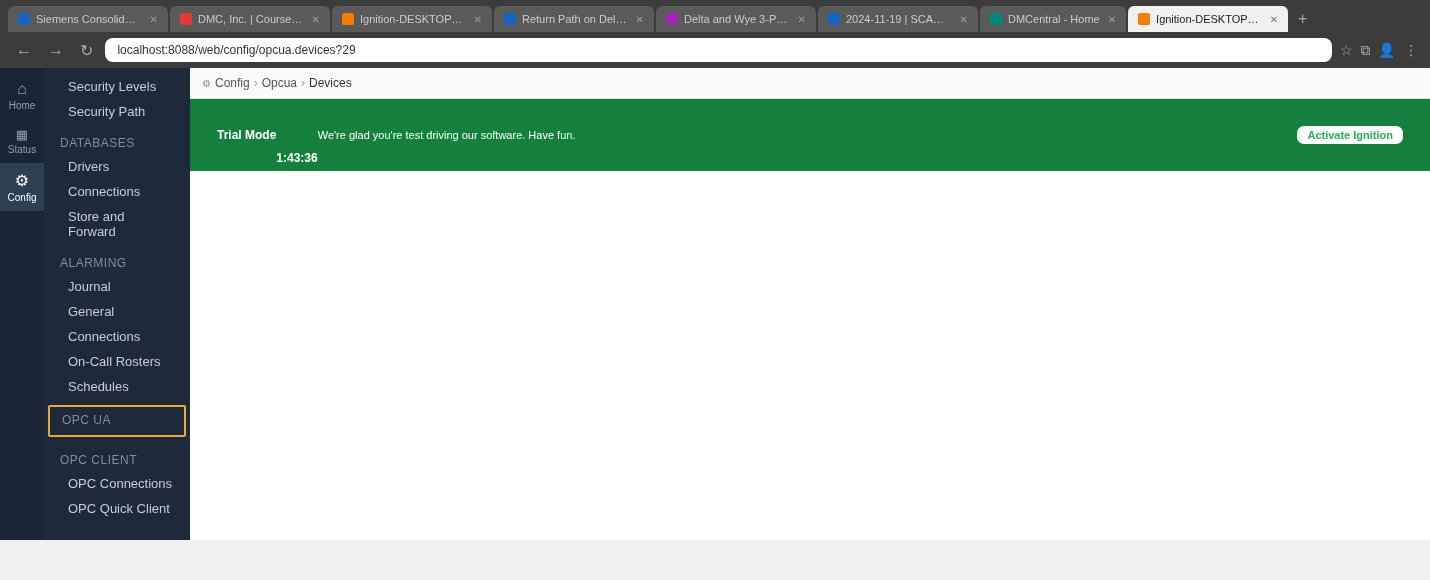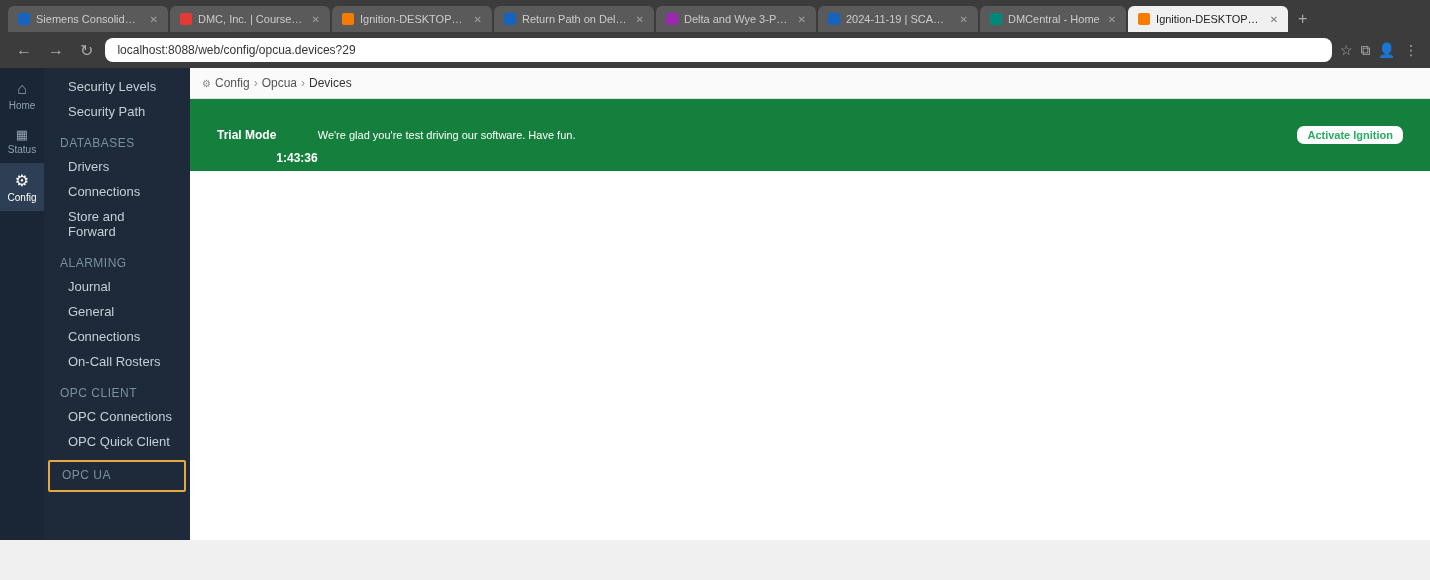--- a/index.html
+++ b/index.html
@@ -142,32 +142,33 @@
       <div class="sidebar-item">Connections</div>
       <div class="sidebar-item">Store and Forward</div>
     </div>
 
     <div>
       <div class="sidebar-section-label">ALARMING</div>
       <div class="sidebar-item">Journal</div>
       <div class="sidebar-item">General</div>
       <div class="sidebar-item">Connections</div>
       <div class="sidebar-item">On-Call Rosters</div>
+      <div class="sidebar-item">Schedules</div>
     </div>
 
+
+    <div style="border: 2px solid #e8a840; margin: 6px 4px 4px 4px; border-radius: 2px; padding-bottom: 4px;">
+      <div class="sidebar-section-label" style="padding: 6px 12px 4px 12px;">OPC UA</div>
+
+    </div>
 
     <div>
       <div class="sidebar-section-label">OPC CLIENT</div>
       <div class="sidebar-item">OPC Connections</div>
       <div class="sidebar-item">OPC Quick Client</div>
-    </div>
-
-    <div style="border: 2px solid #e8a840; margin: 6px 4px 4px 4px; border-radius: 2px; padding-bottom: 4px;">
-      <div class="sidebar-section-label" style="padding: 6px 12px 4px 12px;">OPC UA</div>
-
     </div>
 
   </div>
 
   <div class="main-content">
 
     <div class="breadcrumb">
       <span class="breadcrumb-icon">⚙</span>
       <span class="breadcrumb-item">Config</span>
       <span class="breadcrumb-sep">›</span>

